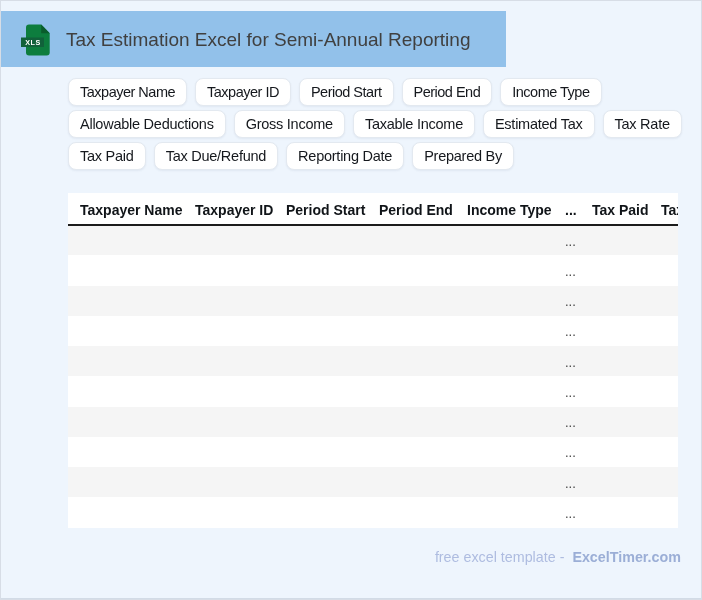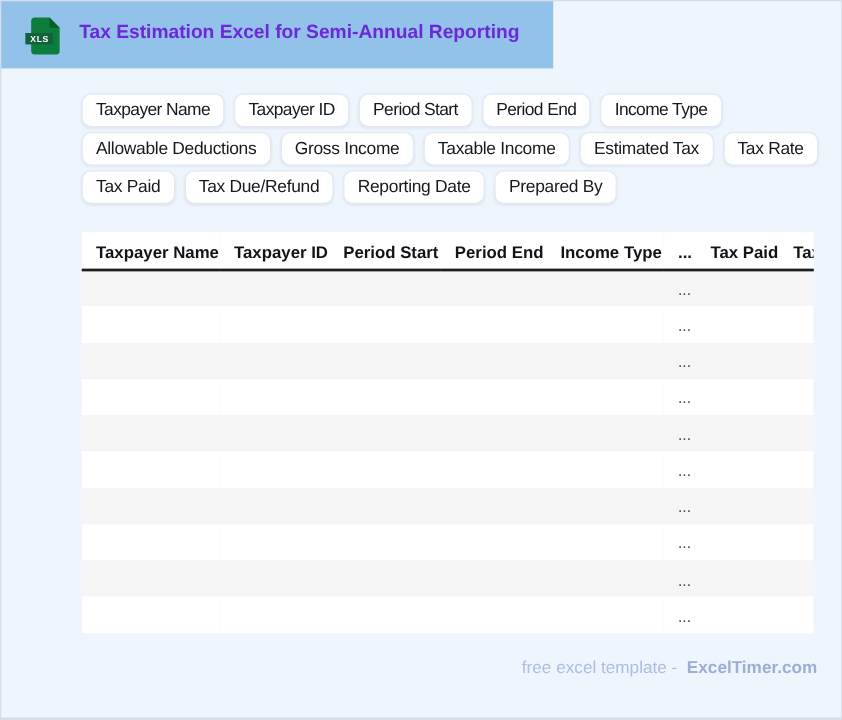--- a/index.html
+++ b/index.html
@@ -5,27 +5,27 @@
   * { margin:0; padding:0; box-sizing:border-box; }
   html,body { width:702px; height:600px; }
   body {
     font-family:"Liberation Sans", sans-serif;
     background:#eef5fd;
     position:relative;
     overflow:hidden;
     box-shadow: inset 0 0 0 1px #d7dde6, inset 0 -2px 0 #d2dbe6;
   }
   .bar {
-    position:absolute; left:1px; top:1px; width:460px; height:56px;
+    position:absolute; left:1px; top:11px; width:505px; height:56px;
     background:#92c1ea;
   }
   .bar svg { position:absolute; left:20px; top:12.6px; }
   .title {
     position:absolute; left:65px; top:18px;
-    font-size:16px; font-weight:bold; color:#6d28d9;
+    font-size:19px; font-weight:normal; color:#404040;
     letter-spacing:0; white-space:nowrap;
   }
   .chips {
     position:absolute; left:68px; top:77.5px; width:640px;
   }
   .chiprow { display:flex; gap:8px; margin-bottom:3.5px; }
   .r1 .chip { letter-spacing:-0.5px; }
   .chip {
     height:28.5px; background:#fff; border:1px solid #e3e9f0;
     border-radius:8px; padding:0 11px; display:flex; align-items:center;

